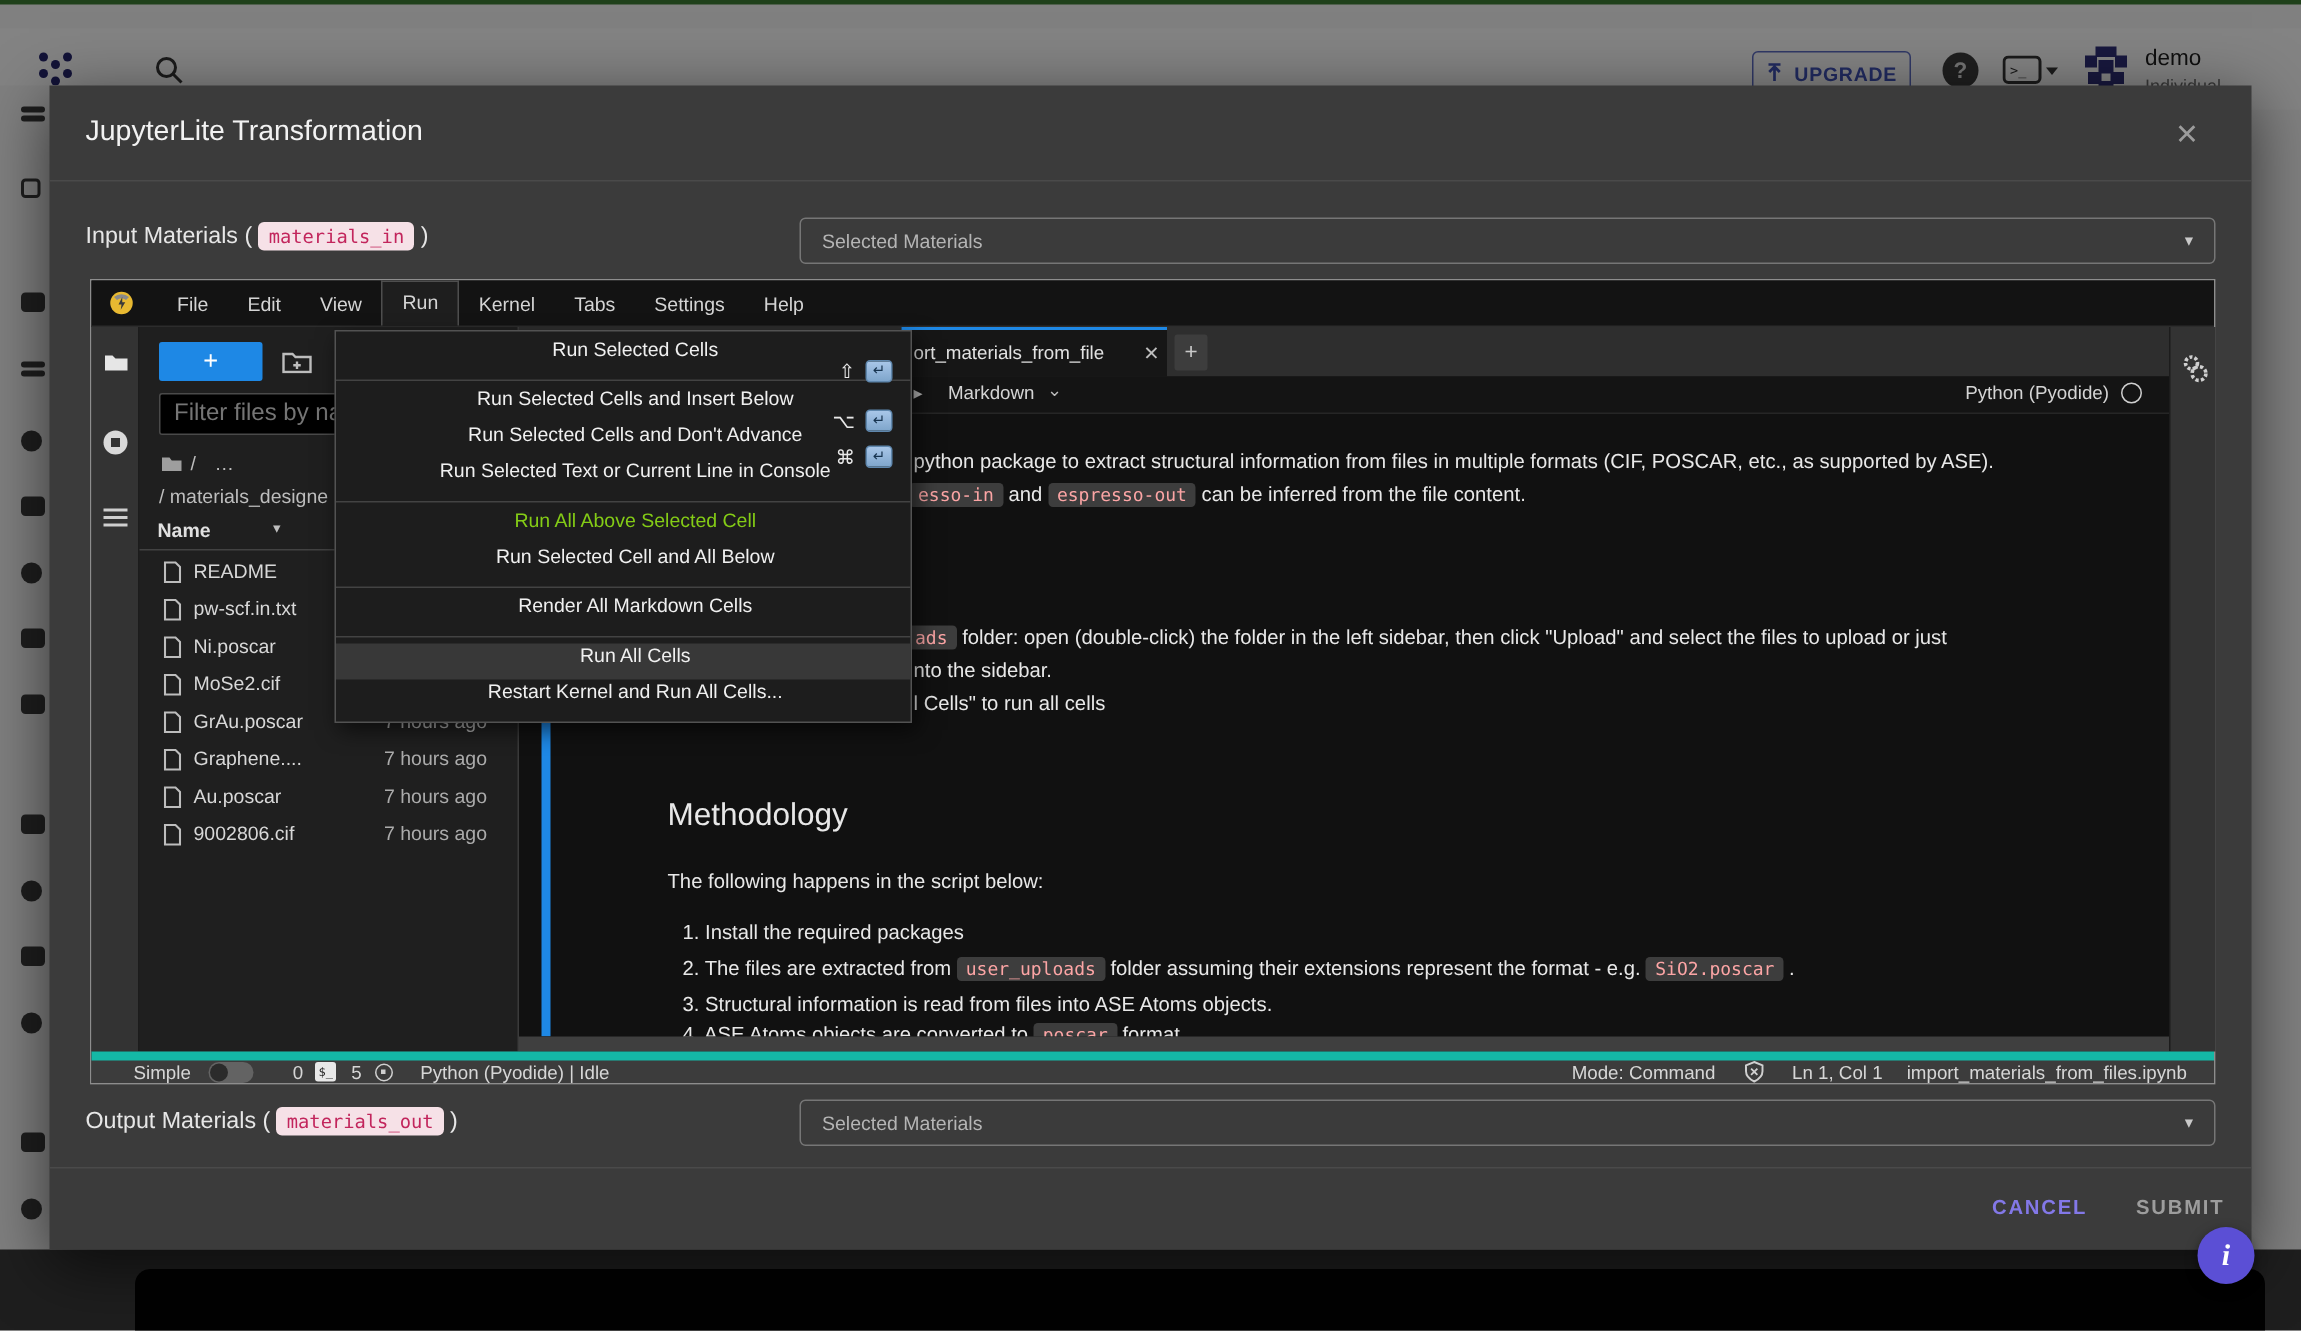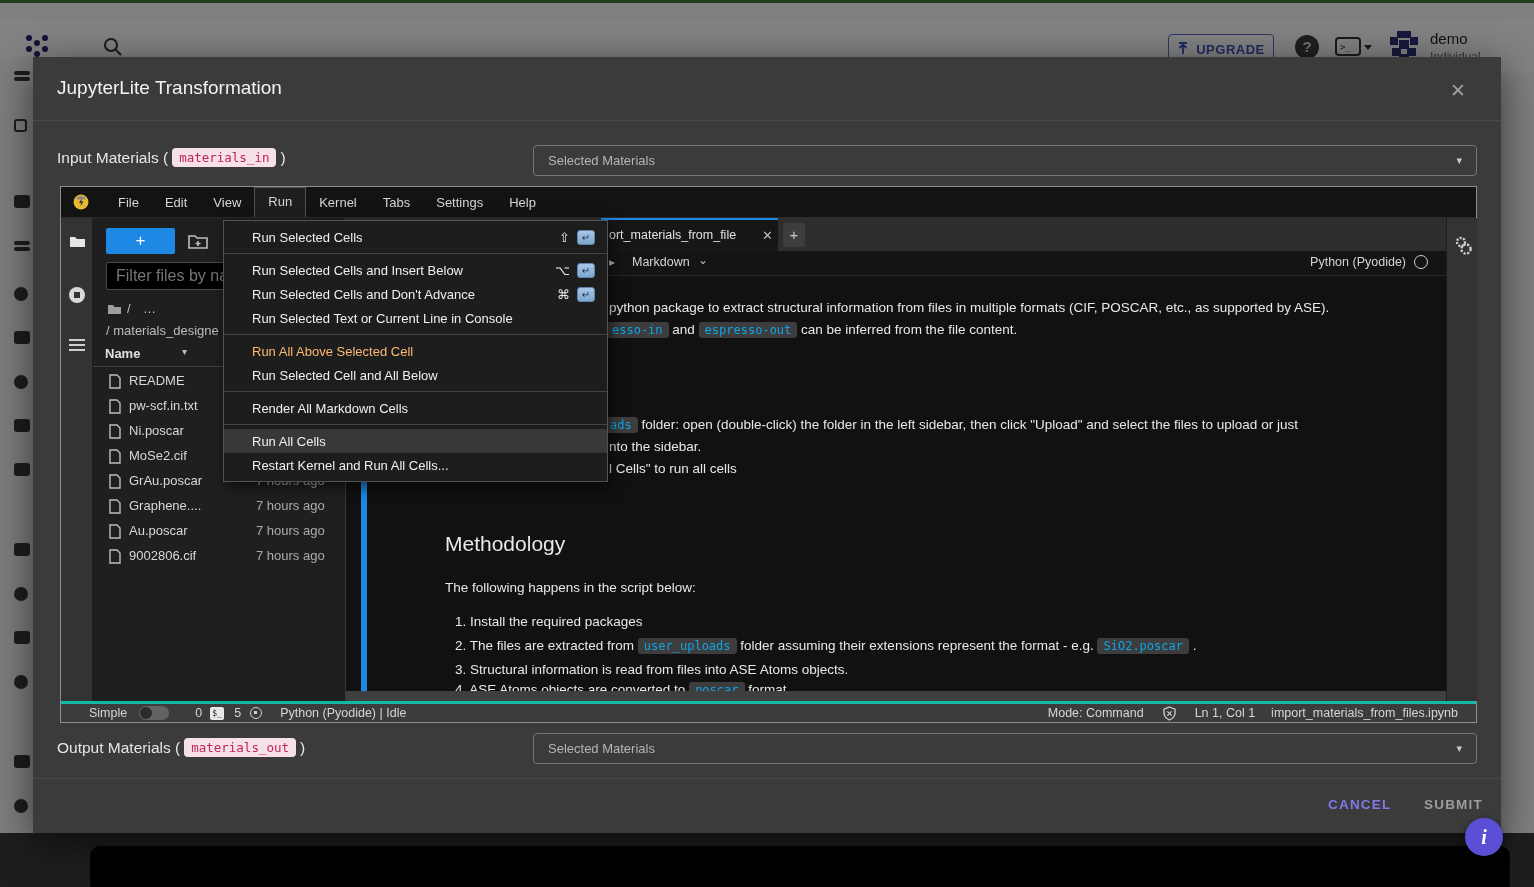--- a/index.html
+++ b/index.html
@@ -64,39 +64,39 @@
   .nbook-tabs { left:285px; top:31px; width:1100px; height:33px; background:#2e2e2e; }
   .tab { position:absolute; left:255px; top:0; width:177px; height:33px; background:#161616; border-top:2px solid #1e88e5; }
   .tab-title { position:absolute; left:8px; top:8px; width:146px; font-size:12.5px; color:#e2e2e2; white-space:nowrap; overflow:hidden; }
   .tab-x { position:absolute; right:5px; top:8px; font-size:13px; color:#bdbdbd; }
   .tab-plus { position:absolute; left:437px; top:5px; width:22px; height:24px; background:#3d3d3d; border-radius:2px;
               color:#c9c9c9; font-size:15px; text-align:center; line-height:23px; }
   .nbtoolbar { left:285px; top:64px; width:1100px; height:25px; background:#141414; border-bottom:1px solid #262626; }
   .nbcontent { left:285px; top:89px; width:1100px; height:415px; background:#111; overflow:hidden; }
   .bluebar { position:absolute; left:15px; top:5px; width:6px; height:410px; background:#1e88e5; }
   .ntext { position:absolute; font-size:13.5px; color:#e8e8e8; white-space:nowrap; }
-  .codechip { font-family:"DejaVu Sans Mono", monospace; font-size:12px; color:#0ea5e9; background:#3d3d3d;
+  .codechip { font-family:"DejaVu Sans Mono", monospace; font-size:12px; color:#fca5a5; background:#3d3d3d;
               border-radius:3px; padding:1px 6px; }
   .scrollstrip { left:285px; top:504px; width:1100px; height:10px; background:#3f3f3f; }
   .gearstrip { left:1385px; top:31px; width:31px; height:483px; background:#333; border-left:1px solid #1c1c1c; }
-  .statusbar { left:0; top:514px; width:1415px; height:21px; background:#3c3c3c; border-top:3px solid #14b8a6;
+  .statusbar { left:0; top:514px; width:1415px; height:21px; background:#3c3c3c; border-top:6px solid #14b8a6;
                display:flex; align-items:center; font-size:12.5px; color:#d6d6d6; }
   .toggle { width:30px; height:14px; border-radius:7px; background:#636363; position:relative; }
   .toggle .knob { position:absolute; left:1px; top:1px; width:12px; height:12px; border-radius:50%; background:#2b2b2b; }
   .termbadge { width:14px; height:13px; background:#e8e8e8; border-radius:2px; color:#222; font-size:8px;
                font-family:"DejaVu Sans Mono",monospace; text-align:center; line-height:13px; }
   .kcirc { width:12px; height:12px; border:1.5px solid #d0d0d0; border-radius:50%; position:relative; }
   .kcirc:after { content:""; position:absolute; left:3px; top:3px; width:3px; height:3px; background:#d0d0d0; }
 
   
   .runmenu { left:162px; top:33px; width:385px; background:#1d1d1d; border:1px solid #525252; z-index:30;
              padding:4px 0; box-shadow:3px 5px 14px rgba(0,0,0,.6); }
-  .mi { height:24px; display:flex; align-items:center; padding:0 12px 0 28px; font-size:13px; color:#f0f0f0; }
+  .mi { height:24px; display:flex; align-items:center; padding:0 12px 0 28px; font-size:13px; color:#f0f0f0;flex-direction:column; }
   .mi.hl { background:#383838; }
-  .mi.disabled { color:#fdba74;text-align:right; }
+  .mi.disabled { color:#84cc16;text-align:right; }
   .mi-sc { margin-left:auto; display:flex; align-items:center; gap:7px; }
   .mod { font-size:13px; color:#e8e8e8; }
   .enterkey { width:18px; height:15px; background:linear-gradient(#a8c6e8,#7fa6cc); border:1px solid #5f87ad;
               border-radius:3px; color:#16334f; font-size:10px; text-align:center; line-height:14px; }
   .msep { height:1px; background:#434343; margin:4px 0; }
 
   
   .fab { left:1465px; top:818px; width:38px; height:38px; border-radius:50%; background:#5b4fd5; z-index:120;
          color:#fff; display:flex; align-items:center; justify-content:center;
          font-family:"Liberation Serif", serif; font-style:italic; font-weight:bold; font-size:20px;

